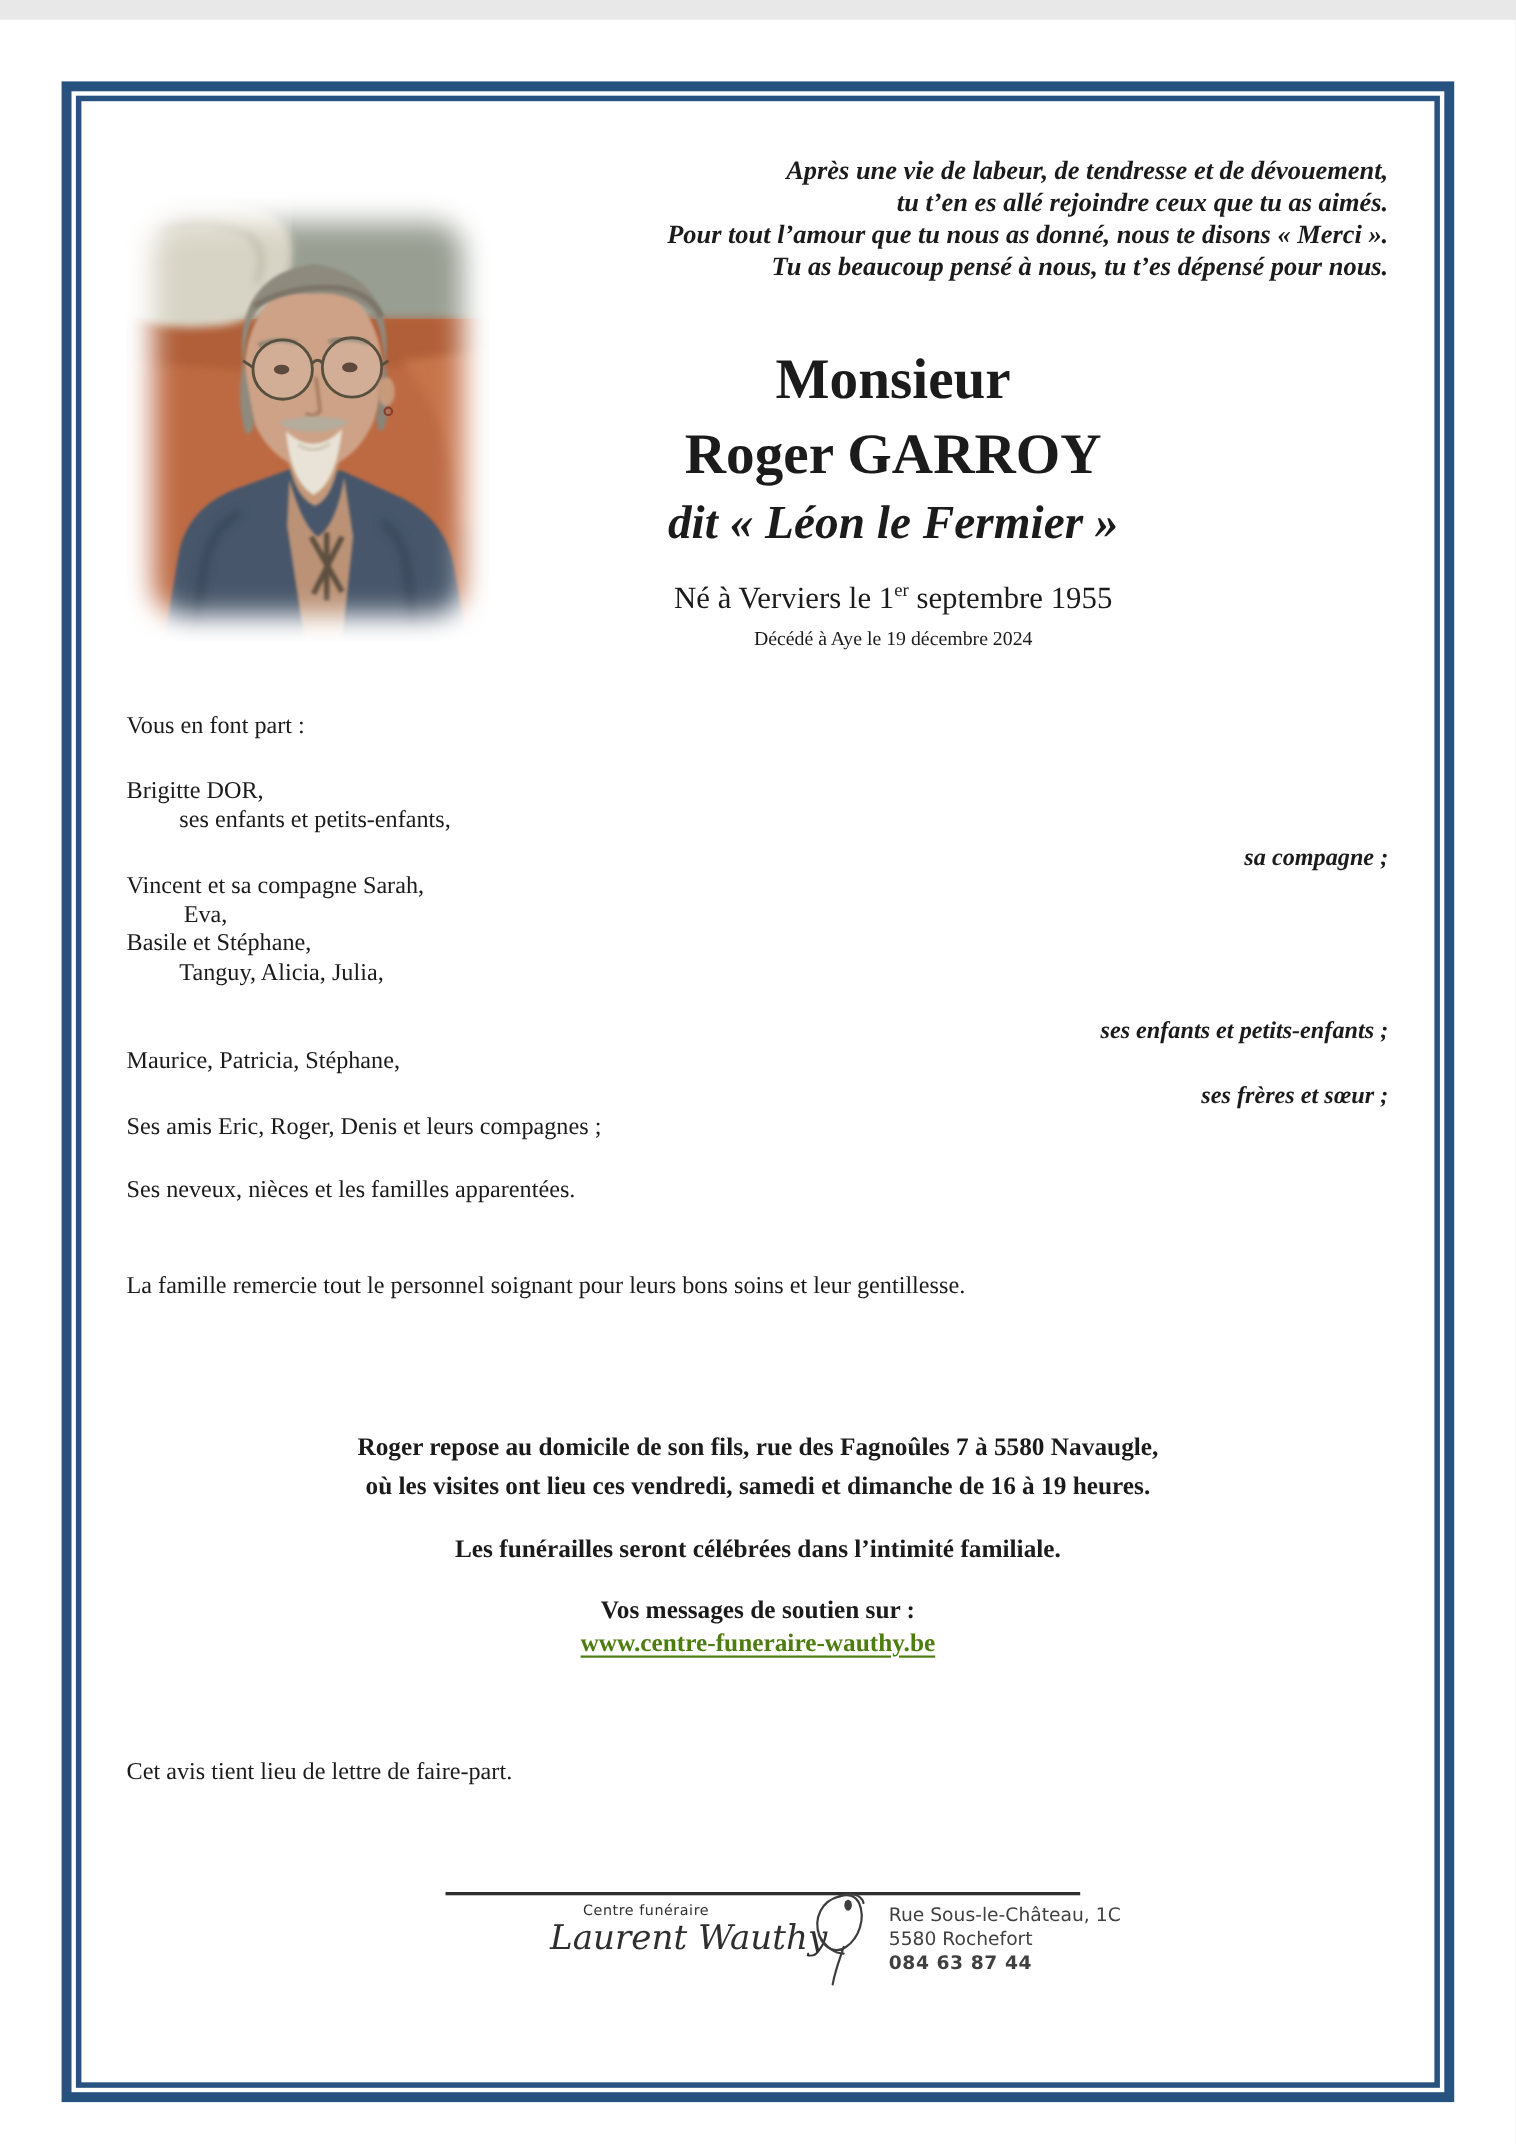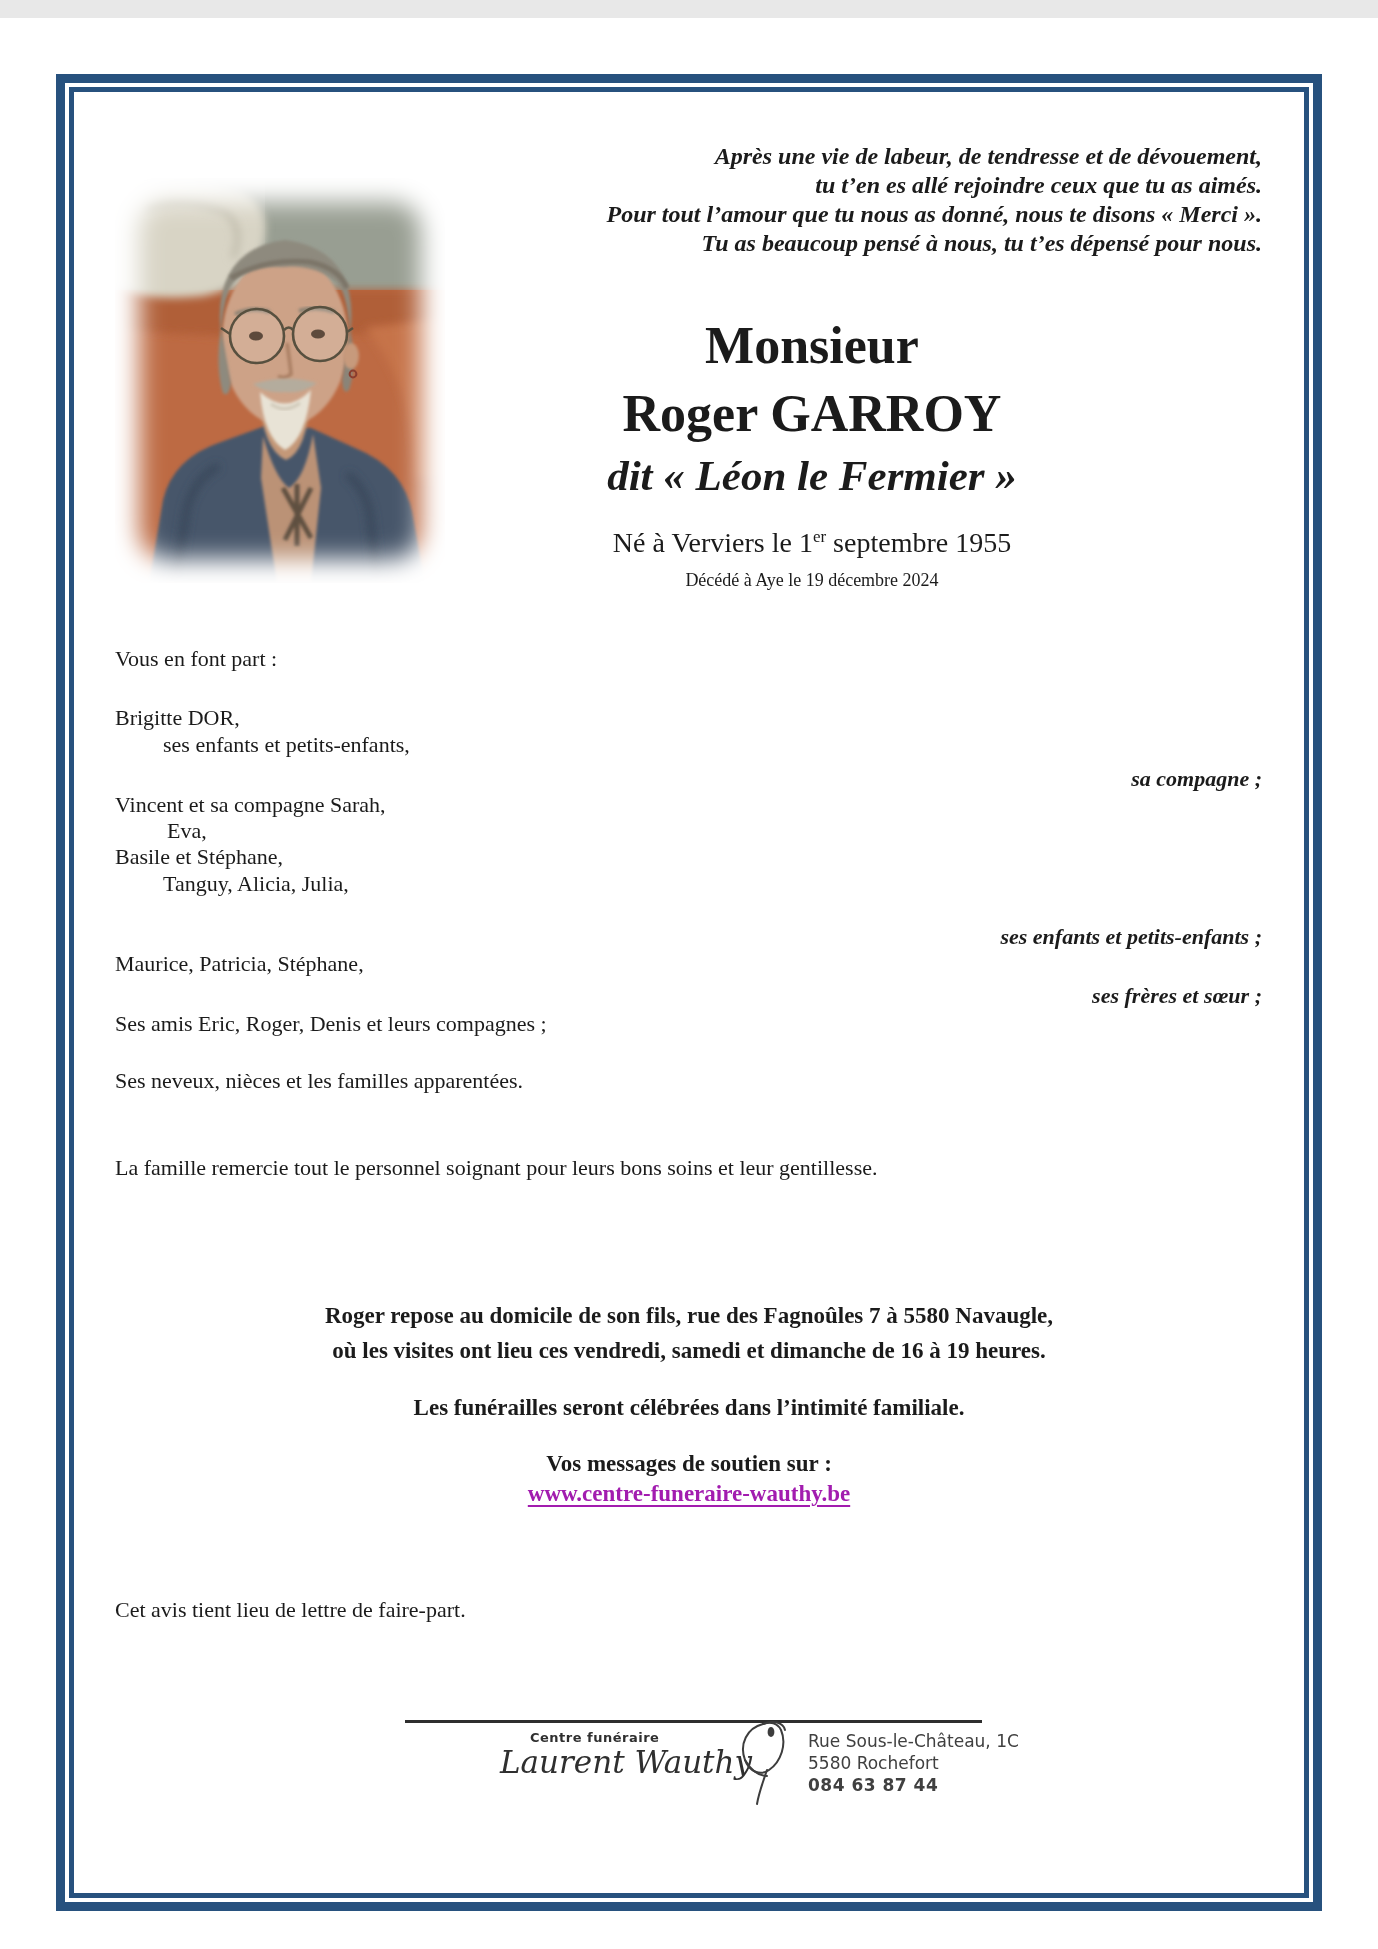--- a/index.html
+++ b/index.html
@@ -41,28 +41,28 @@
   .fl-4 { top:774px; } .fl-5 { top:800px; } .fl-6 { top:826px; } .fl-7 { top:853px; }
   .fl-8 { top:906px; } .fl-9 { top:933px; } .fl-10 { top:965px; } .fl-11 { top:993px; }
   .fl-12 { top:1050px; } .fl-13 { top:1137px; }
 
   
   .notice { position:absolute; left:0; width:1378px; text-align:center;
     font-weight:bold; font-size:23px; }
   .nl { position:absolute; left:0; right:0; line-height:27px; }
   .nl-0 { top:1284px; } .nl-1 { top:1319px; } .nl-2 { top:1376px; }
   .nl-3 { top:1432px; } .nl-4 { top:1462px; }
-  .weblink { color:#a21caf; text-decoration:underline; text-decoration-thickness:2px; text-underline-offset:4px; cursor:pointer; }
+  .weblink { color:#4d7c0f; text-decoration:underline; text-decoration-thickness:2px; text-underline-offset:4px; cursor:pointer; }
 
   .closing { position:absolute; left:115px; top:1579px; font-size:22px; }
 
   
   .footer-rule { position:absolute; left:405px; top:1702px; width:577px; height:3px; background:#2e2e2e; }
   .fh-block { position:absolute; left:500px; top:1712px; width:234px; text-align:center; color:#2f2f2f; }
-  .fh-type { font-family:"DejaVu Sans","Liberation Sans",sans-serif; font-size:13px; letter-spacing:0.5px; text-align:left; margin-left:30px;font-weight:bold; }
+  .fh-type { font-family:"DejaVu Sans","Liberation Sans",sans-serif; font-size:13px; letter-spacing:0.5px; text-align:left; margin-left:30px; }
   .fh-name { font-family:"DejaVu Serif",serif; font-style:italic; font-size:31px; line-height:34px; white-space:nowrap; }
   .lily { position:absolute; left:733px; top:1700px; width:64px; height:88px; }
   .address { position:absolute; left:808px; top:1712px; font-family:"DejaVu Sans","Liberation Sans",sans-serif;
     font-size:17px; line-height:22px; color:#404040; }
   .address .phone { font-weight:bold; letter-spacing:0.5px; }
 </style>
 </head>
 <body>
 
 <div class="page">

